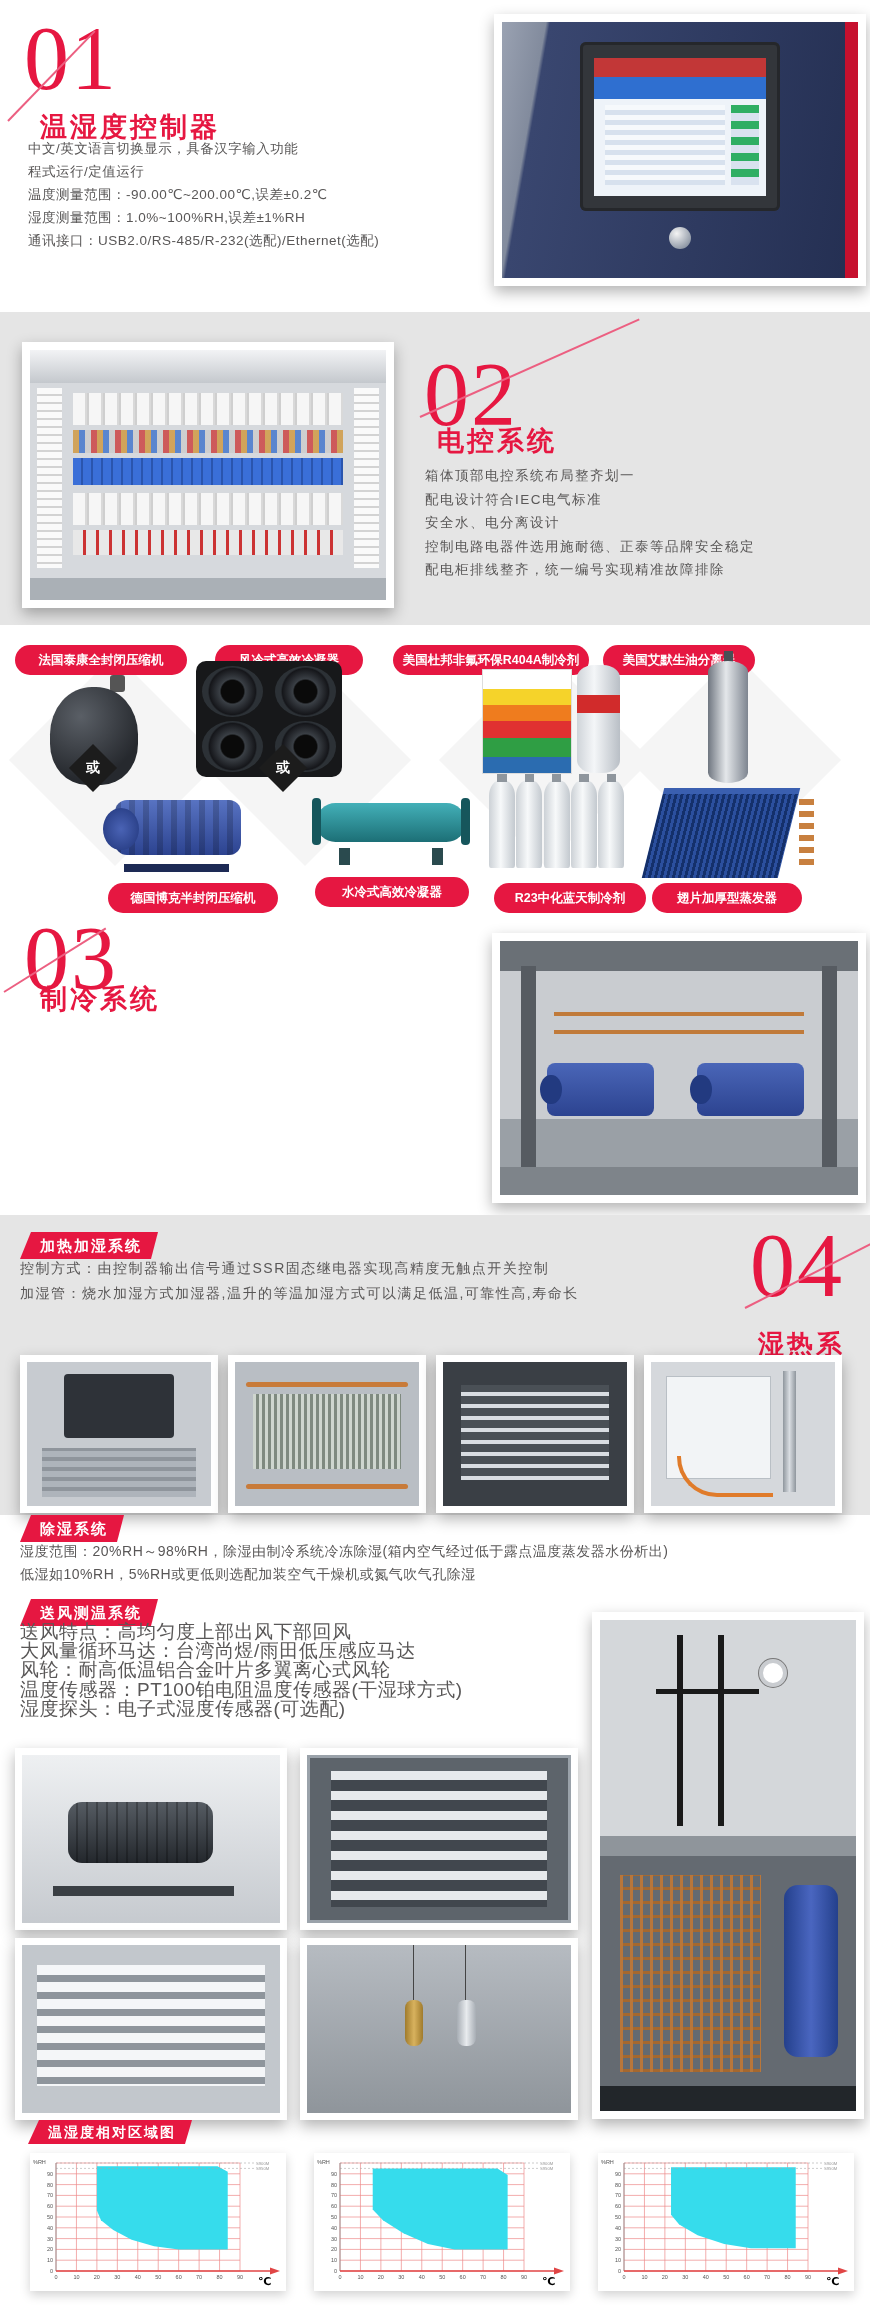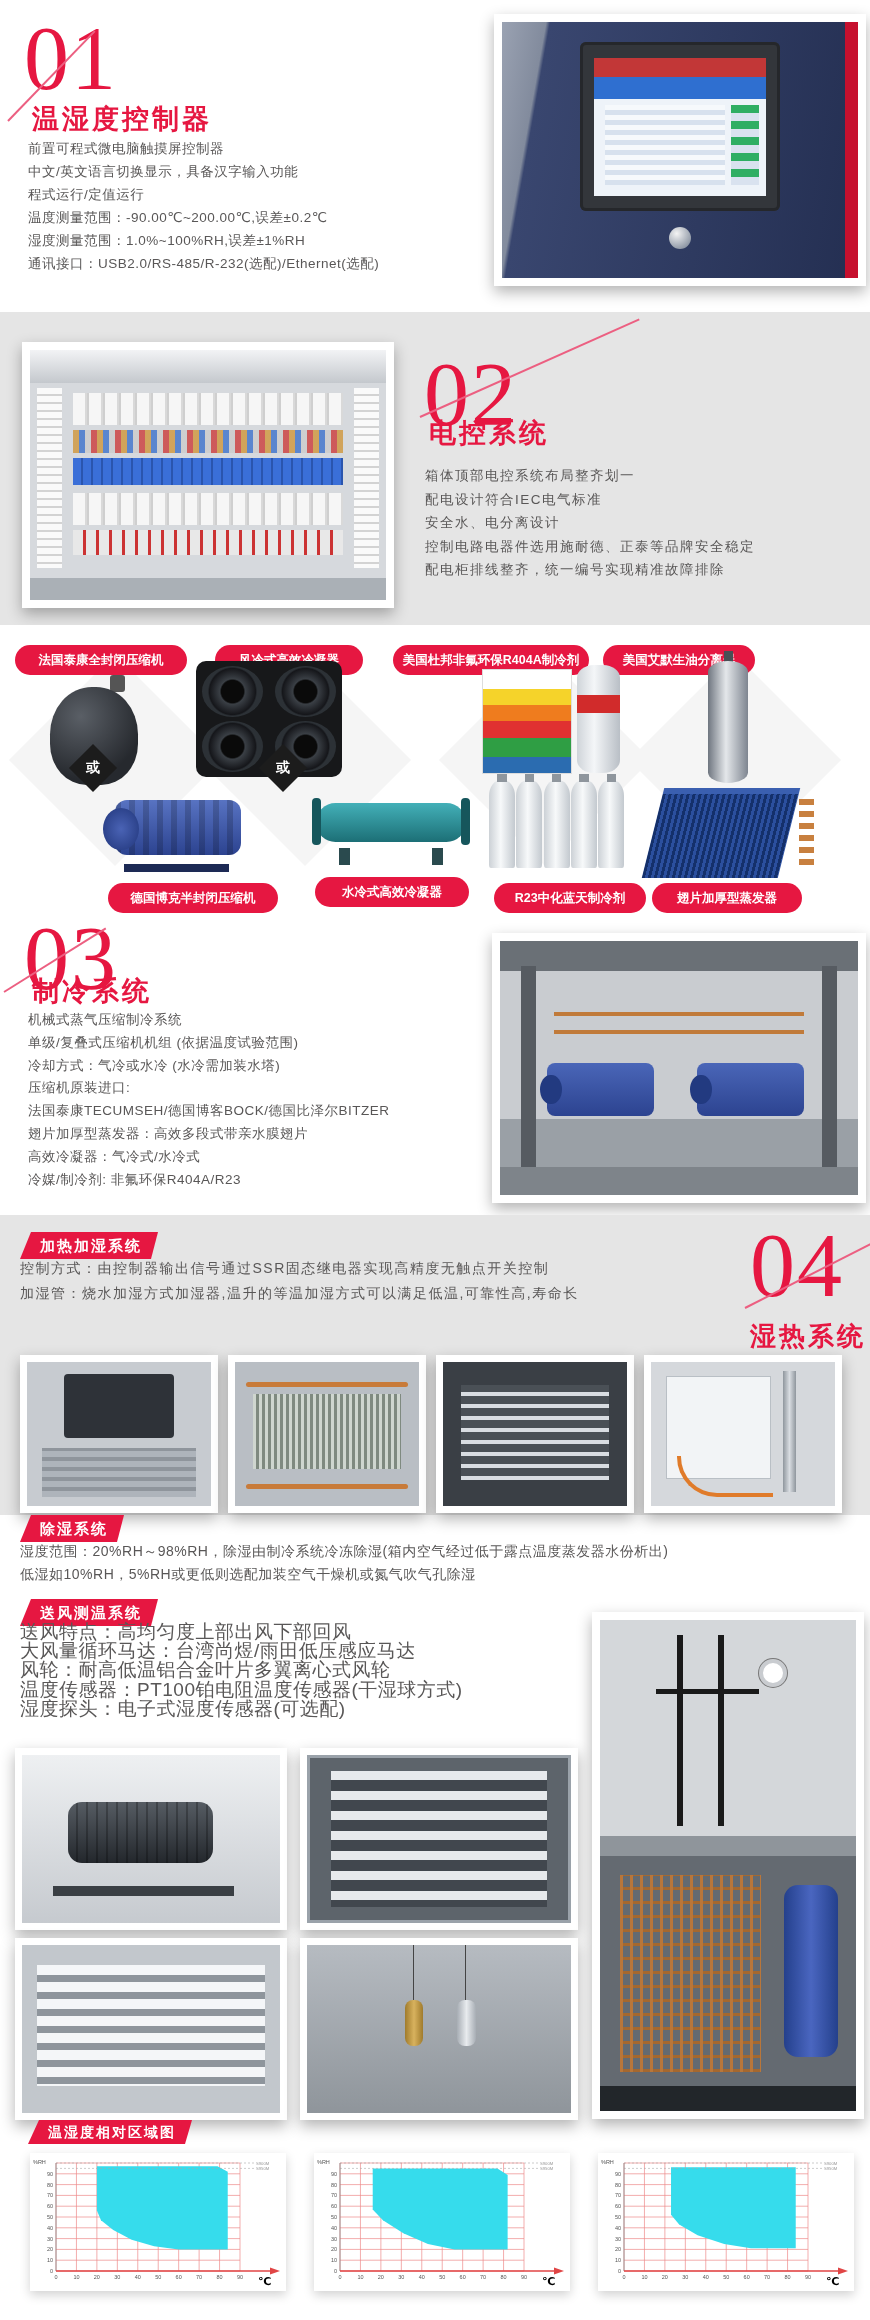--- a/index.html
+++ b/index.html
@@ -5,21 +5,21 @@
   html,body{margin:0;padding:0;background:#fff;}
   body{font-family:"Liberation Sans","DejaVu Sans",sans-serif;color:#595757;}
   .page{position:relative;width:870px;height:2320px;margin:0 auto;background:#fff;overflow:hidden;}
   section{position:absolute;left:0;width:870px;}
   .bg-gray{background:#e5e5e5;}
 
   
   .bignum{position:absolute;font-family:"Liberation Serif","DejaVu Serif",serif;font-weight:400;
           font-size:90px;line-height:.9;color:#e61741;letter-spacing:2px;}
   .slash{position:absolute;height:2px;background:#ec5f81;transform-origin:0 50%;}
-  .sec-title{position:absolute;margin:4px;font-size:27px;font-weight:700;color:#e61741;letter-spacing:3px;}
+  .sec-title{position:absolute;margin:12px;font-size:27px;font-weight:700;color:#e61741;letter-spacing:3px;}
   .lines{position:absolute;}
   .line{font-size:13.5px;line-height:23px;color:#595757;letter-spacing:.5px;white-space:nowrap;}
 
   
   .photo{position:absolute;background:#fff;padding:8px;box-sizing:border-box;
          box-shadow:0 6px 14px rgba(0,0,0,.3);}
   .ph{position:relative;width:100%;height:100%;overflow:hidden;}
 
   
   #s1{top:0;height:396px;}
@@ -233,21 +233,20 @@
 </head>
 <body>
 
 <div class="page">
 
   <section id="s1">
     <div class="bignum">01</div>
     <div class="slash"></div>
     <h2 class="sec-title">温湿度控制器</h2>
     <div class="lines">
-        <div class="line">前置可程式微电脑触摸屏控制器</div>
         <div class="line">中文/英文语言切换显示，具备汉字输入功能</div>
         <div class="line">程式运行/定值运行</div>
         <div class="line">温度测量范围：-90.00℃~200.00℃,误差±0.2℃</div>
         <div class="line">湿度测量范围：1.0%~100%RH,误差±1%RH</div>
         <div class="line">通讯接口：USB2.0/RS-485/R-232(选配)/Ethernet(选配)</div>
       </div>
     <div class="photo photo-controller">
       <div class="ph ph-controller">
         <div class="ctrl-bezel">
           <div class="ctrl-screen">
@@ -365,30 +364,20 @@
     <div class="cshape evap">
       <div class="evap-slab"></div>
         <div class="evap-tubes"></div>
     </div>
   </section>
 
   <section id="s3">
     <div class="bignum">03</div>
     <div class="slash"></div>
     <h2 class="sec-title">制冷系统</h2>
-    <div class="lines">
-        <div class="line">机械式蒸气压缩制冷系统</div>
-        <div class="line">单级/复叠式压缩机机组 (依据温度试验范围)</div>
-        <div class="line">冷却方式：气冷或水冷 (水冷需加装水塔)</div>
-        <div class="line">压缩机原装进口:</div>
-        <div class="line">法国泰康TECUMSEH/德国博客BOCK/德国比泽尔BITZER</div>
-        <div class="line">翅片加厚型蒸发器：高效多段式带亲水膜翅片</div>
-        <div class="line">高效冷凝器：气冷式/水冷式</div>
-        <div class="line">冷媒/制冷剂: 非氟环保R404A/R23</div>
-      </div>
     <div class="photo photo-machine">
       <div class="ph ph-machine">
         <div class="mc-post l"></div>
           <div class="mc-post r"></div>
         <div class="mc-pipe p1"></div>
           <div class="mc-pipe p2"></div>
         <div class="mc-unit a"></div>
         <div class="mc-unit b"></div>
         <div class="mc-floor"></div>
       </div>

